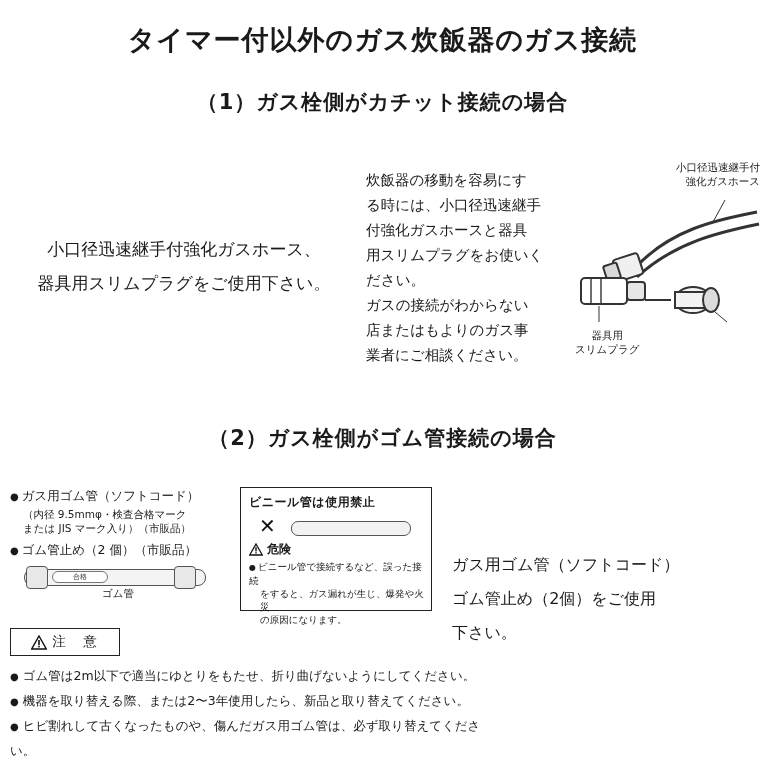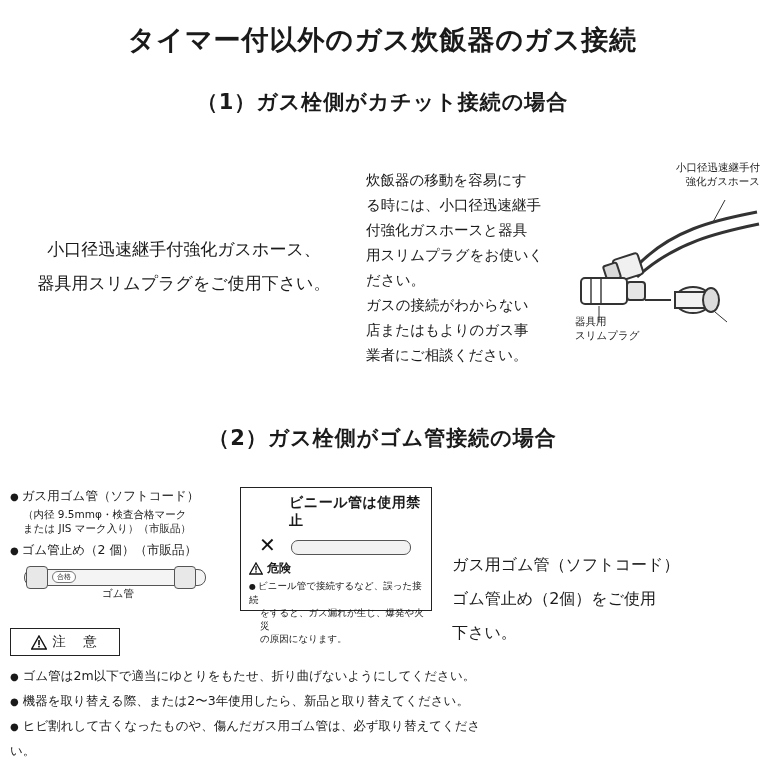--- a/index.html
+++ b/index.html
@@ -43,42 +43,42 @@
   .mid-par{
     position:absolute;left:366px;top:168px;width:205px;
     font-size:14.5px;line-height:25px;
   }
 
   
   .illus1{position:absolute;left:575px;top:160px;width:185px;height:230px;}
   .lbl{position:absolute;font-size:10.5px;line-height:14px;white-space:nowrap;}
   .lbl-tr{right:0;top:0;text-align:right;}
   .lbl-br{right:0;top:154px;text-align:right;}
-  .lbl-bl{left:0;top:154px;text-align:left;}
+  .lbl-bl{left:0;top:168px;text-align:center;}
 
   
   .s2-left{position:absolute;left:10px;top:487px;width:225px;}
   .bullet-row{font-size:12.5px;line-height:17px;margin-bottom:2px;}
   .bullet-row .dot{font-size:10px;margin-right:3px;}
   .sub-note{font-size:10.5px;line-height:14px;margin:0 0 6px 13px;}
   .hose-fig{position:relative;margin:4px 0 0 14px;width:185px;height:36px;}
   .hose-body{
     position:absolute;left:0;top:6px;width:180px;height:15px;
     border:1px solid #555;border-radius:8px;background:#f4f4f4;
   }
   .hose-cap{
     position:absolute;top:3px;width:20px;height:21px;
     border:1px solid #555;border-radius:4px;background:#e8e8e8;
   }
   .hose-cap.l{left:2px;}
   .hose-cap.r{left:150px;}
   .hose-tag{
     position:absolute;left:28px;top:8px;
     font-size:7px;border:1px solid #777;border-radius:6px;
-    padding:0px 4px;background:#fff;color:#333;
+    padding:0px 20px;background:#fff;color:#333;
   }
   .hose-caption{
     position:absolute;left:78px;top:24px;font-size:10.5px;
   }
 
   
   .caution-box{
     position:absolute;left:10px;top:628px;width:108px;height:26px;
     border:1.5px solid #222;
     display:flex;align-items:center;justify-content:center;
@@ -90,21 +90,21 @@
     font-size:12.5px;line-height:24px;
   }
   .caution-list .dot{font-size:10px;margin-right:4px;}
 
   
   .warnbox{
     position:absolute;left:240px;top:487px;width:190px;height:122px;
     border:1.5px solid #222;background:#fff;
   }
   .warnbox .wb-title{
-    font-size:14px;font-weight:bold;padding:6px 0 0 8px;letter-spacing:.5px;margin-left:40px;
+    font-size:12px;font-weight:bold;padding:6px 0 0 8px;letter-spacing:.5px;
   }
   .wb-pipe-wrap{position:relative;height:22px;margin-top:6px;}
   .wb-pipe{
     position:absolute;left:50px;top:4px;width:118px;height:13px;
     border:1px solid #555;border-radius:7px;background:#f2f2f2;
   }
   .wb-x{
     position:absolute;left:18px;top:-3px;font-size:20px;font-weight:bold;color:#111;
   }
   .wb-danger{

